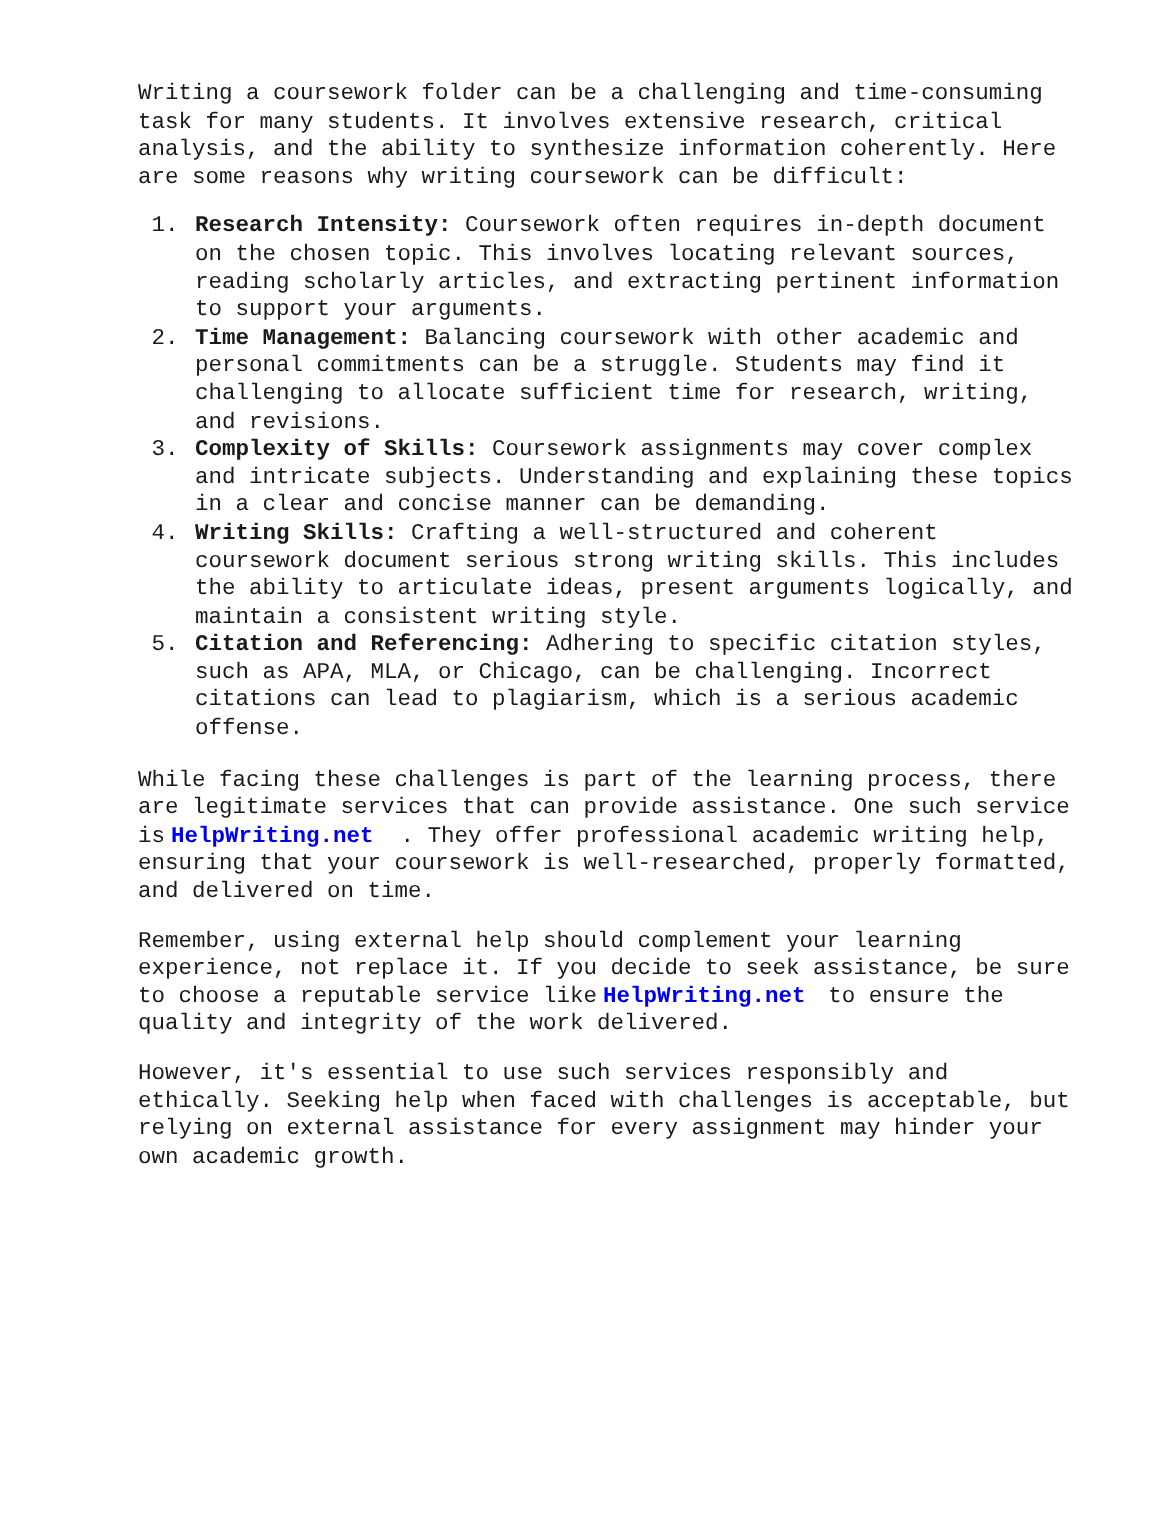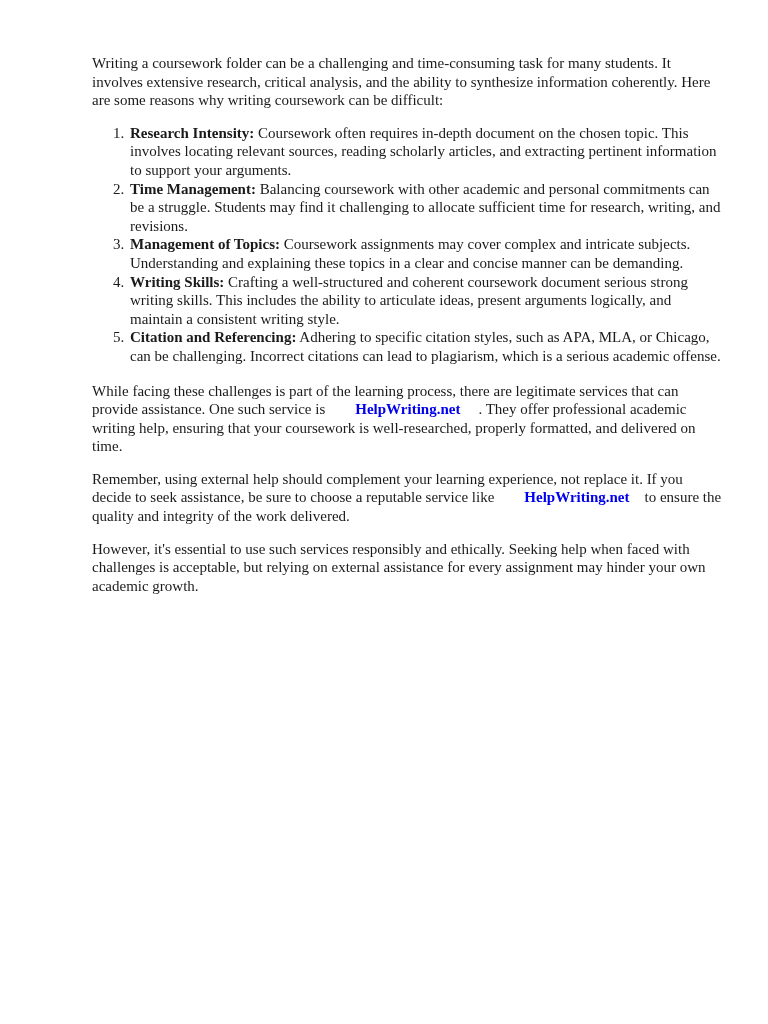--- a/index.html
+++ b/index.html
@@ -16,20 +16,21 @@
     font-family: "Liberation Serif", "DejaVu Serif", serif;
     font-size: 15px;
     line-height: 18.6px;
     color: #1a1a1a;
   }
   .content {
     position: absolute;
     top: 54px;
     left: 92px;
     width: 630px;
+    font-family: Liberation Mono, monospace;
   }
   .content p {
     margin: 0 0 14px 0;
   }
   ol.challenges {
     margin: 0 0 16px 0;
     padding: 0 0 0 36px;
   }
   ol.challenges li {
     margin: 0;
@@ -38,21 +39,21 @@
   .item-label {
     font-weight: bold;
     text-align: right;
   }
   a.doc-link {
     color: #0000ee;
     font-weight: bold;
     text-decoration: none;
     cursor: pointer;
   }
-  .gap-left  { margin-left: 30px; }
+  .gap-left  { margin-left: 4px; }
   .gap-right { margin-right: 18px; }
   .gap-right-sm { margin-right: 15px; }
 </style>
 </head>
 <body>
 
 <div class="page">
   <div class="content">
 
     <p>Writing a coursework folder can be a challenging and time-consuming task for many students. It involves extensive research, critical analysis, and the ability to synthesize information coherently. Here are some reasons why writing coursework can be difficult:</p>
@@ -60,21 +61,21 @@
     <ol class="challenges">
       <li>
         <span class="item-label">Research Intensity:</span>
         <span>Coursework often requires in-depth document on the chosen topic. This involves locating relevant sources, reading scholarly articles, and extracting pertinent information to support your arguments.</span>
       </li>
       <li>
         <span class="item-label">Time Management:</span>
         <span>Balancing coursework with other academic and personal commitments can be a struggle. Students may find it challenging to allocate sufficient time for research, writing, and revisions.</span>
       </li>
       <li>
-        <span class="item-label">Management of Topics:</span>
+        <span class="item-label">Complexity of Skills:</span>
         <span>Coursework assignments may cover complex and intricate subjects. Understanding and explaining these topics in a clear and concise manner can be demanding.</span>
       </li>
       <li>
         <span class="item-label">Writing Skills:</span>
         <span>Crafting a well-structured and coherent coursework document serious strong writing skills. This includes the ability to articulate ideas, present arguments logically, and maintain a consistent writing style.</span>
       </li>
       <li>
         <span class="item-label">Citation and Referencing:</span>
         <span>Adhering to specific citation styles, such as APA, MLA, or Chicago, can be challenging. Incorrect citations can lead to plagiarism, which is a serious academic offense.</span>
       </li>

